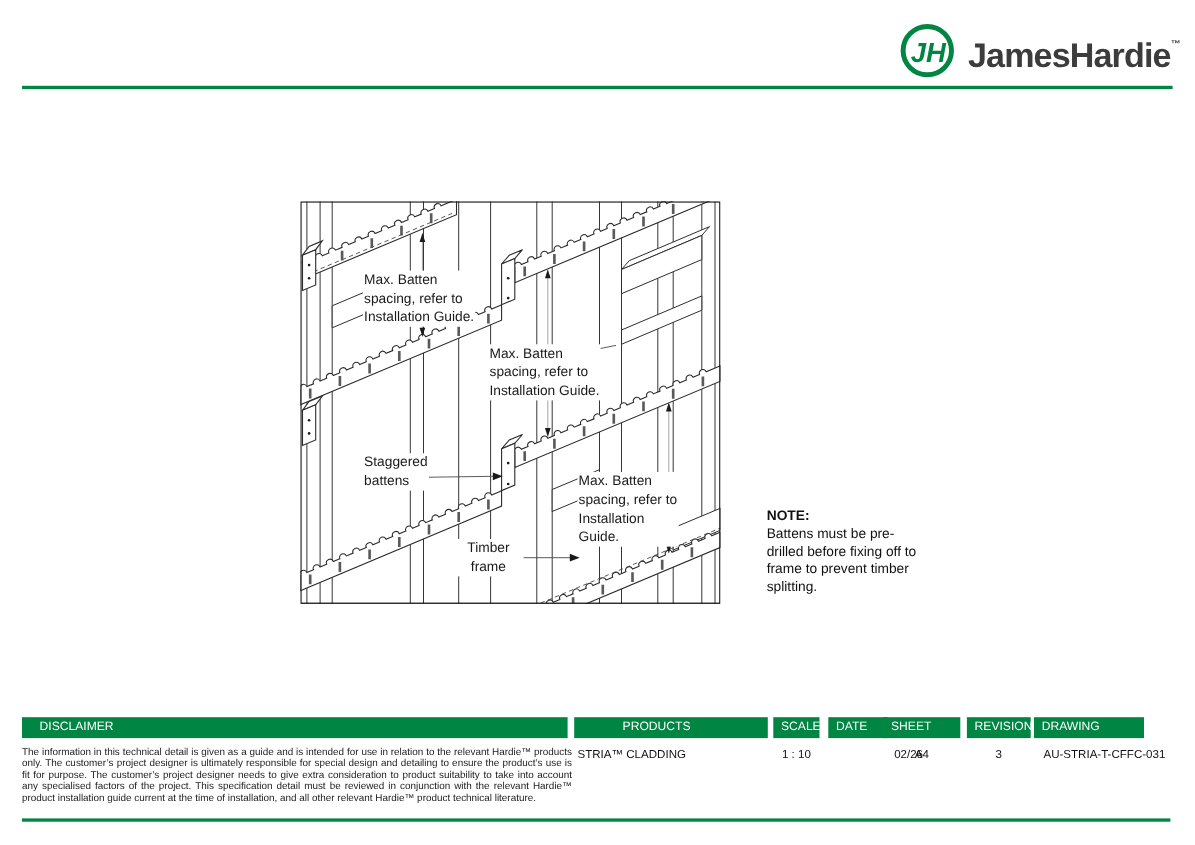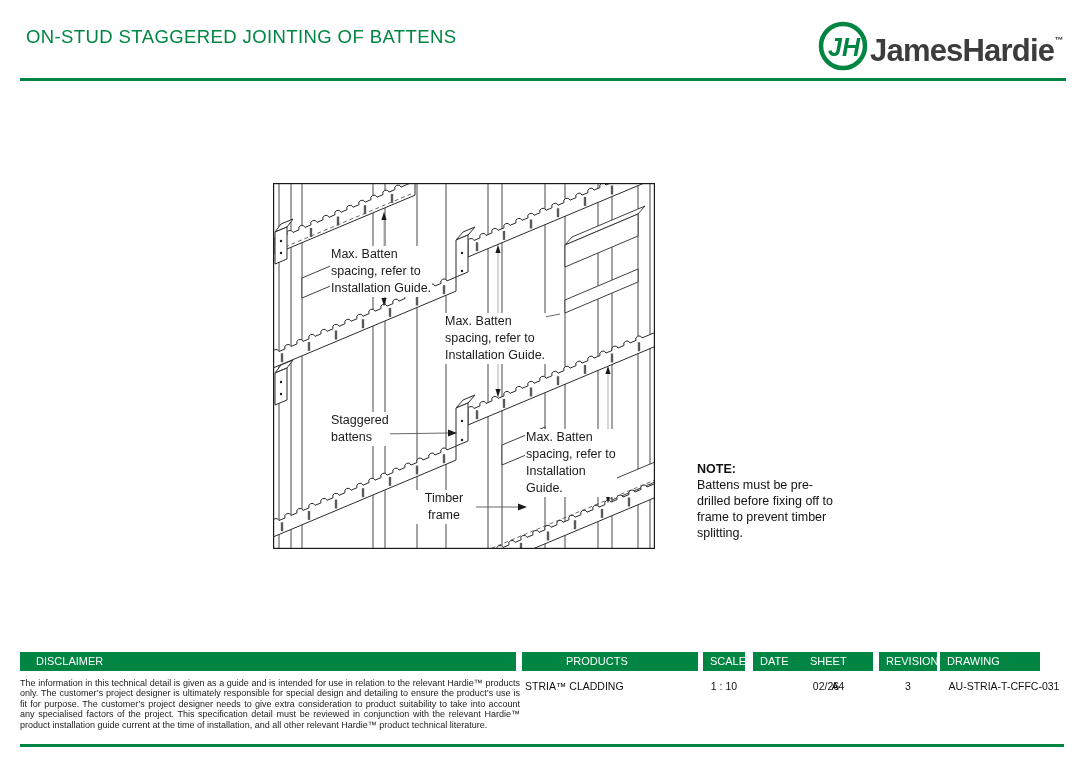--- a/index.html
+++ b/index.html
@@ -5,21 +5,21 @@
   html,body{margin:0;padding:0;background:#ffffff;}
   .page{position:relative;width:1086px;height:768px;background:#fff;
         font-family:"Liberation Sans", sans-serif;overflow:hidden;}
   .title{position:absolute;left:26px;top:26px;font-size:18.5px;letter-spacing:.4px;
          color:#008542;font-weight:400;}
   .rule{position:absolute;background:#008542;}
   .rule-top{left:20px;top:78px;width:1046px;height:3px;}
   .rule-bottom{left:20px;top:744px;width:1044px;height:3px;}
   .logo{position:absolute;left:816px;top:13px;display:flex;align-items:center;}
   .logo-word{font-size:31px;font-weight:bold;color:#3c3c3c;letter-spacing:-0.8px;
-             line-height:54px;}
+             margin-left:10px;line-height:54px;}
   .logo-tm{font-size:9px;color:#3c3c3c;vertical-align:18px;font-weight:bold;}
   .drawing{position:absolute;left:273px;top:183px;width:382px;height:366px;}
   .dlabel{position:absolute;font-size:12.5px;line-height:17px;color:#1a1a1a;
           background:#fff;white-space:pre-line;padding:0 1px;}
   .dlabel.center{text-align:center;}
   .note{position:absolute;left:697px;top:461px;width:160px;font-size:12.5px;
         line-height:16px;color:#111;}
   .note-title{font-weight:bold;}
   .note-body{white-space:pre-line;}
   .thead{position:absolute;top:652px;height:19px;background:#008542;color:#fff;
@@ -30,21 +30,20 @@
               line-height:10.4px;color:#222;text-align:justify;}
   .footer-co{position:absolute;left:664px;top:726px;width:400px;text-align:right;
              font-size:11px;font-weight:bold;color:#111;}
   svg text{font-family:"Liberation Sans", sans-serif;}
 </style>
 </head>
 <body>
 
 <div class="page">
 
-  <div class="title">ON-STUD STAGGERED JOINTING OF BATTENS</div>
 
   <div class="logo">
     <svg width="54" height="54" viewBox="0 0 54 54">
       <circle cx="27" cy="27" r="22" fill="none" stroke="#008542" stroke-width="4.5"></circle>
       <text x="12" y="37" font-size="25" font-weight="bold" font-style="italic" fill="#008542">JH</text>
     </svg>
     <div class="logo-word"><span>JamesHardie</span><span class="logo-tm">™</span></div>
   </div>
 
   <div class="rule rule-top"></div>

